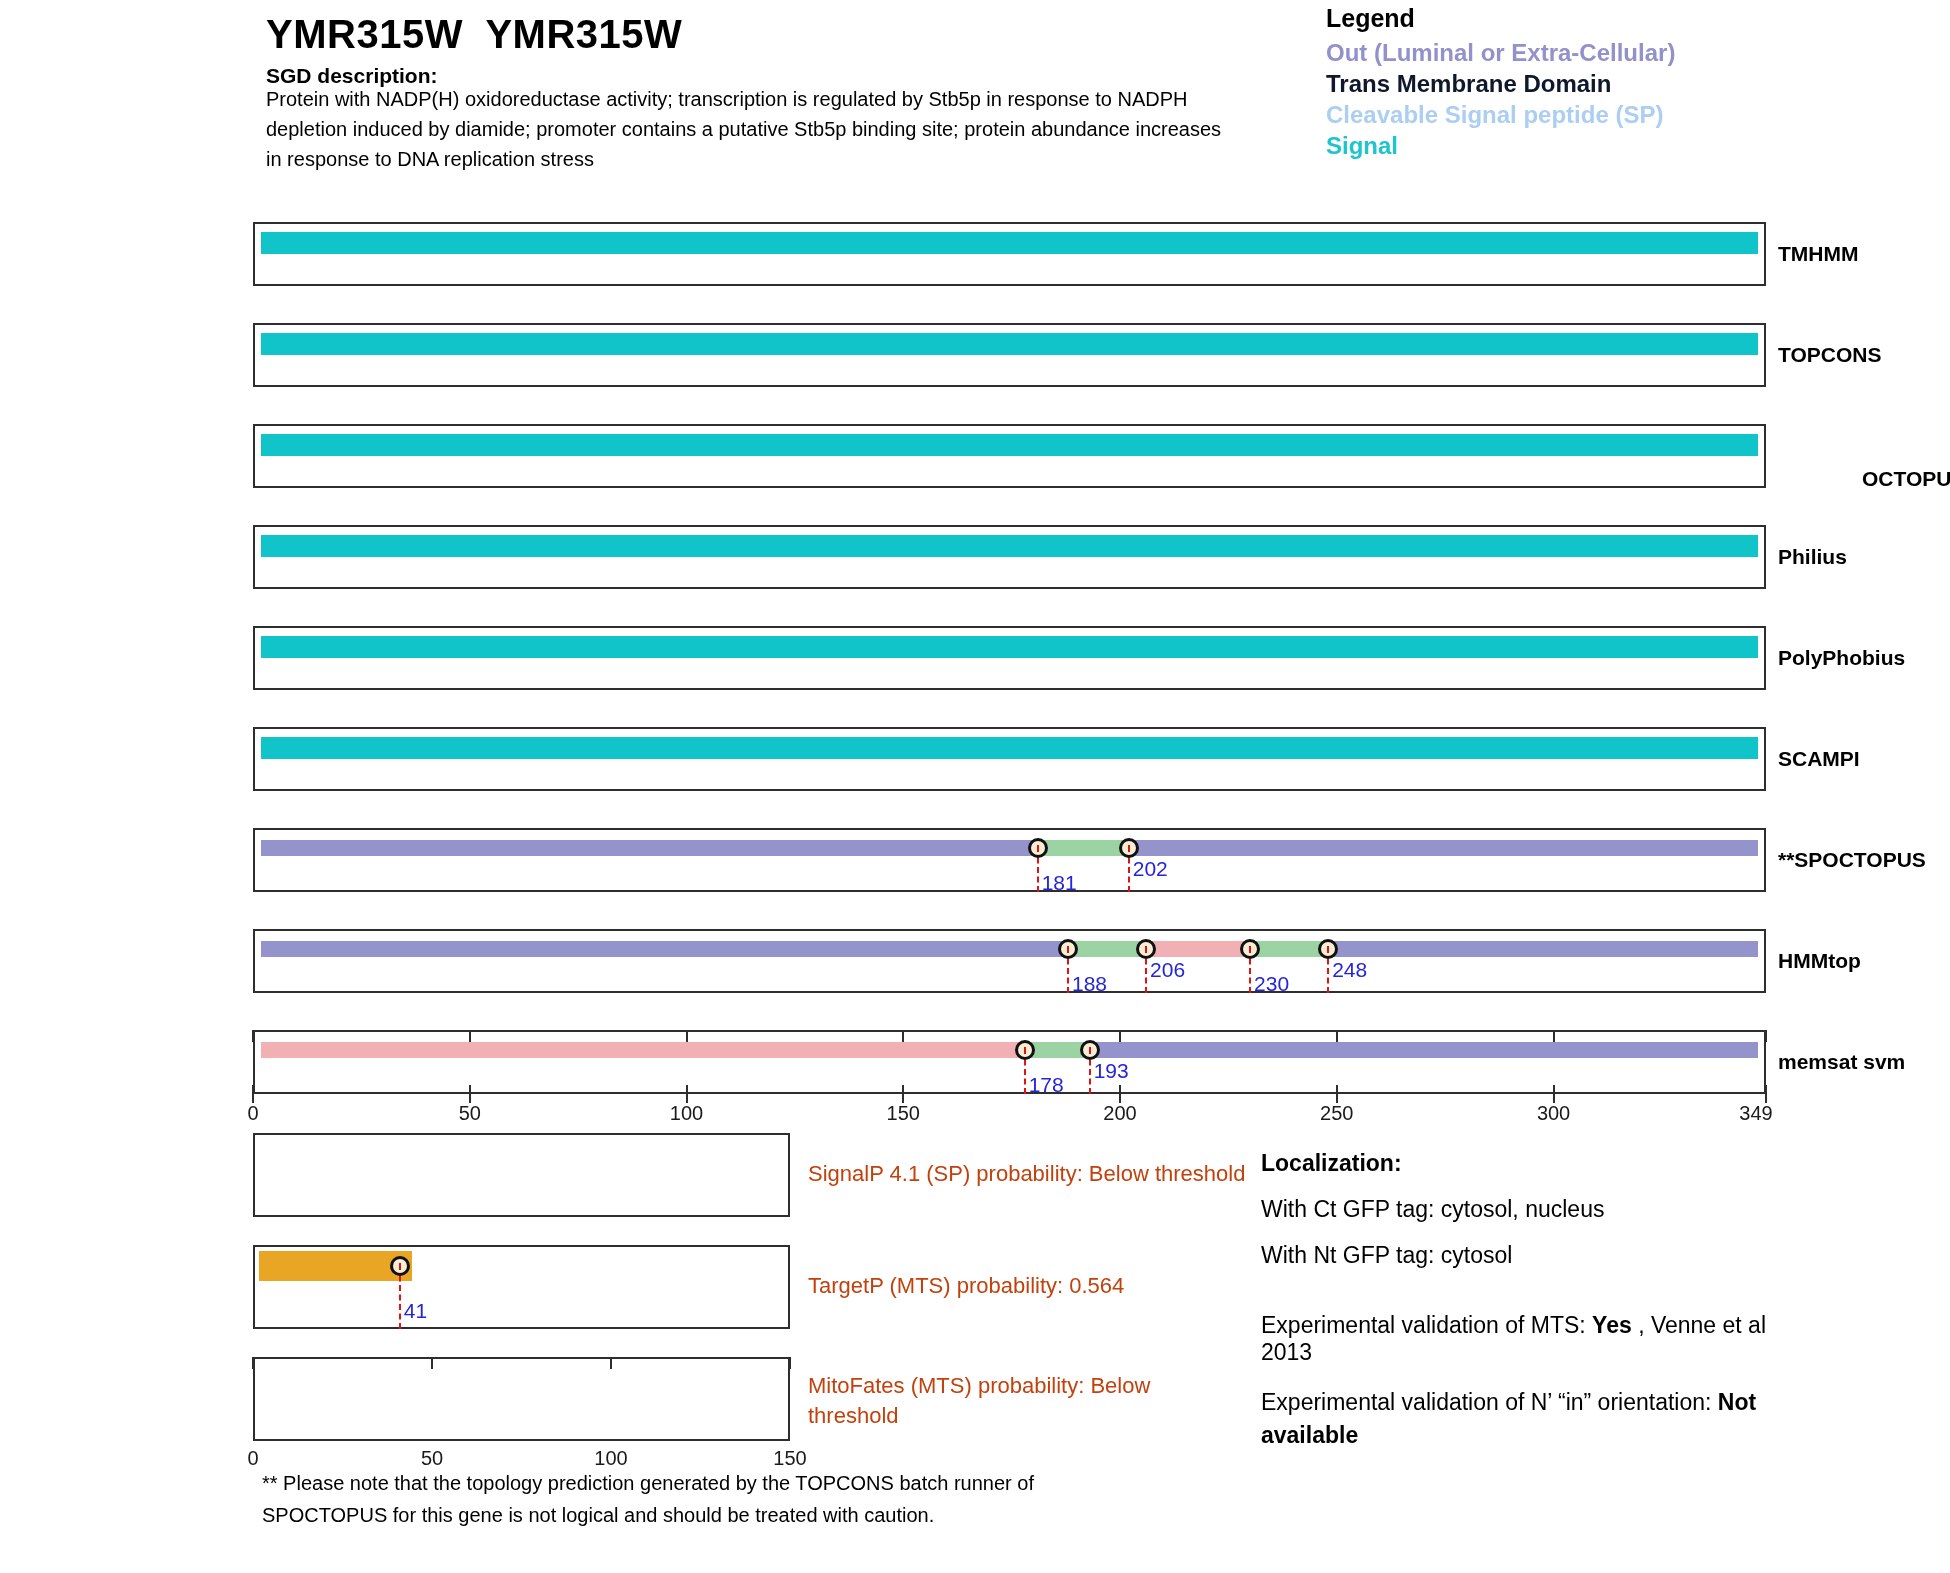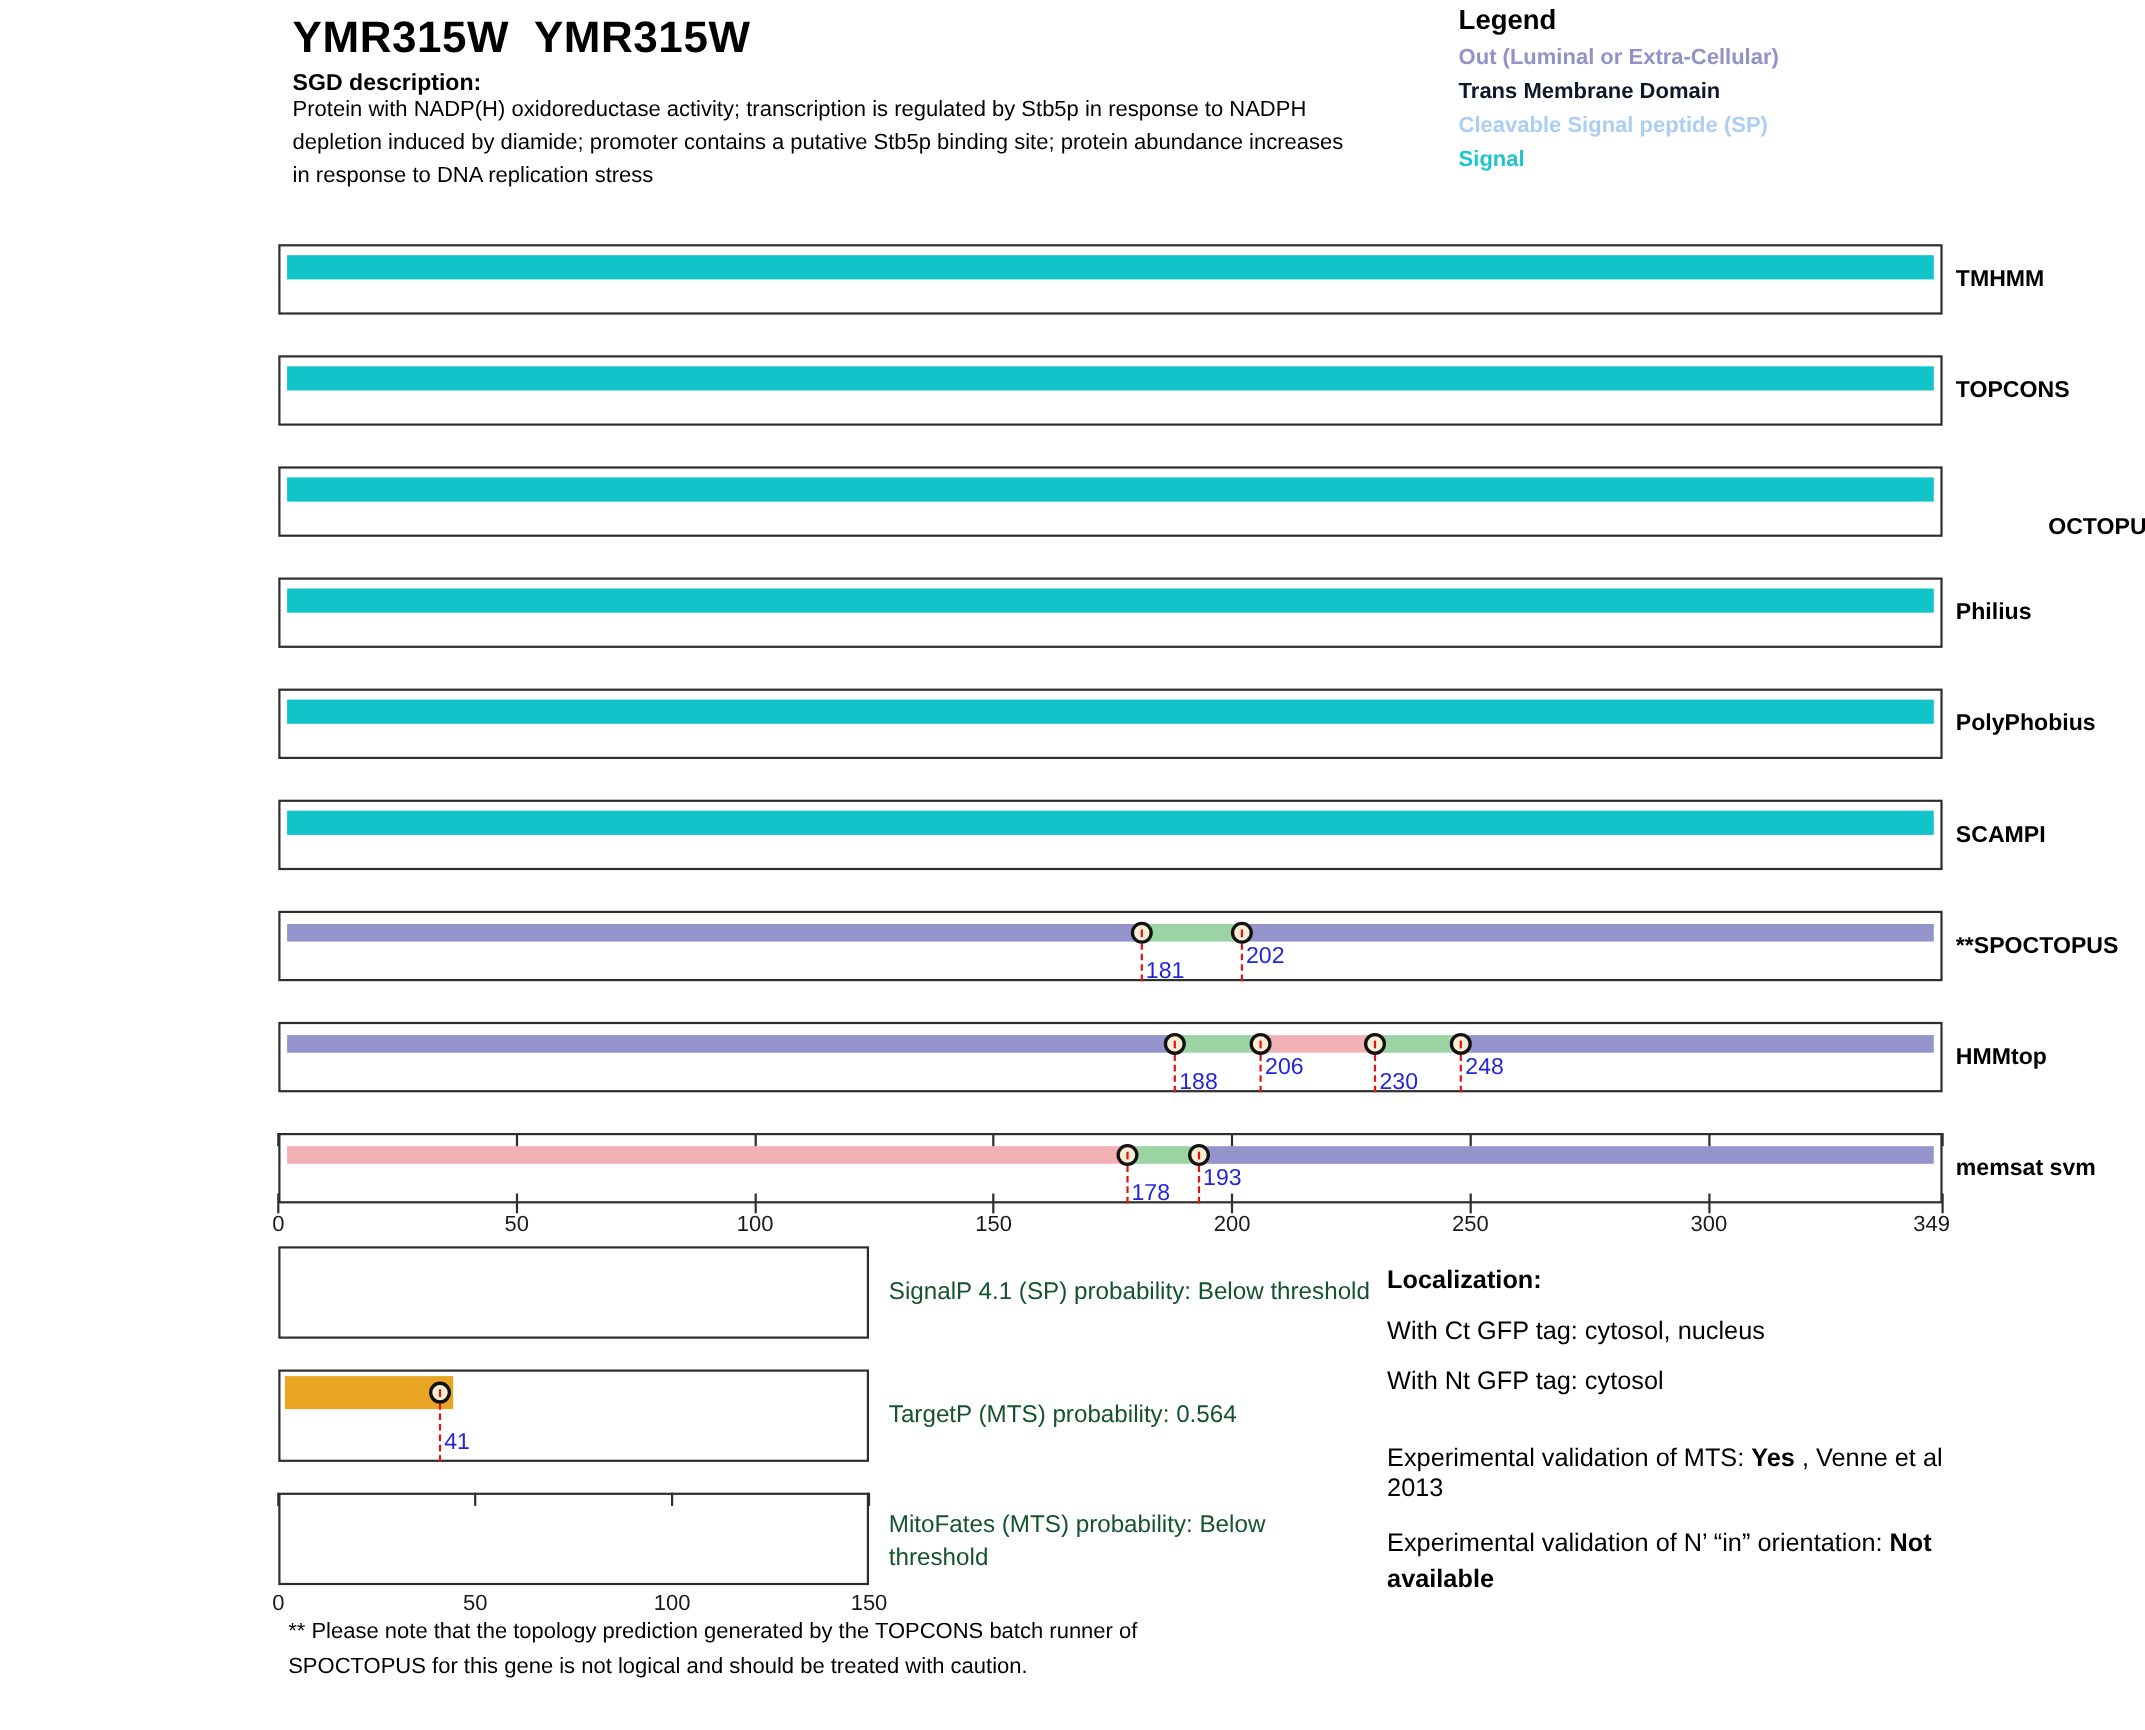--- a/index.html
+++ b/index.html
@@ -3,31 +3,31 @@
 <meta charset="utf-8">
 <style>
   html,body{margin:0;padding:0;background:#fff;font-family:"Liberation Sans",sans-serif;color:#000;}
   #canvas{position:relative;width:1950px;height:1573px;background:#fff;overflow:hidden;}
   .abs{position:absolute;}
   .page-title{left:266px;top:12px;font-size:40px;font-weight:bold;white-space:pre;letter-spacing:0.5px;}
   .sgd-heading{left:266px;top:64px;font-size:21px;font-weight:bold;}
   .sgd-line{left:266px;font-size:20px;white-space:pre;}
   .legend-box{left:1326px;top:4px;}
   .legend-title{font-size:25px;font-weight:bold;margin-bottom:4px;}
-  .legend-item{font-size:20px;font-weight:bold;line-height:31px;white-space:pre;}
+  .legend-item{font-size:24px;font-weight:bold;line-height:31px;white-space:pre;}
   .track-box{border:2px solid #2e2e2e;background:#fff;box-sizing:border-box;}
   .seg{position:absolute;}
   .track-label{font-size:21px;font-weight:bold;white-space:pre;}
   .boundary-line{width:0;border-left:2px dashed #e31212;}
   .boundary-circle{box-sizing:border-box;border:3px solid #111;border-radius:50%;background:#f8eed6;}
   .circle-dash{width:2px;height:7px;background:#e31212;}
   .boundary-label{font-size:21px;color:#2424dd;white-space:pre;}
   .tick{width:2px;background:#2e2e2e;}
   .axis-label{font-size:20px;color:#1a1a1a;transform:translateX(-50%);white-space:pre;}
-  .panel-text{font-size:22px;color:#14532d;}
+  .panel-text{font-size:22px;color:#c2410c;}
   .rc{left:1261px;font-size:23px;color:#000;}
   .rc-bold{font-weight:bold;}
   .footnote-line{left:262px;font-size:20px;white-space:pre;}
 </style>
 </head>
 <body>
 
 <div id="canvas">
 
   <div class="abs page-title">YMR315W  YMR315W</div>

